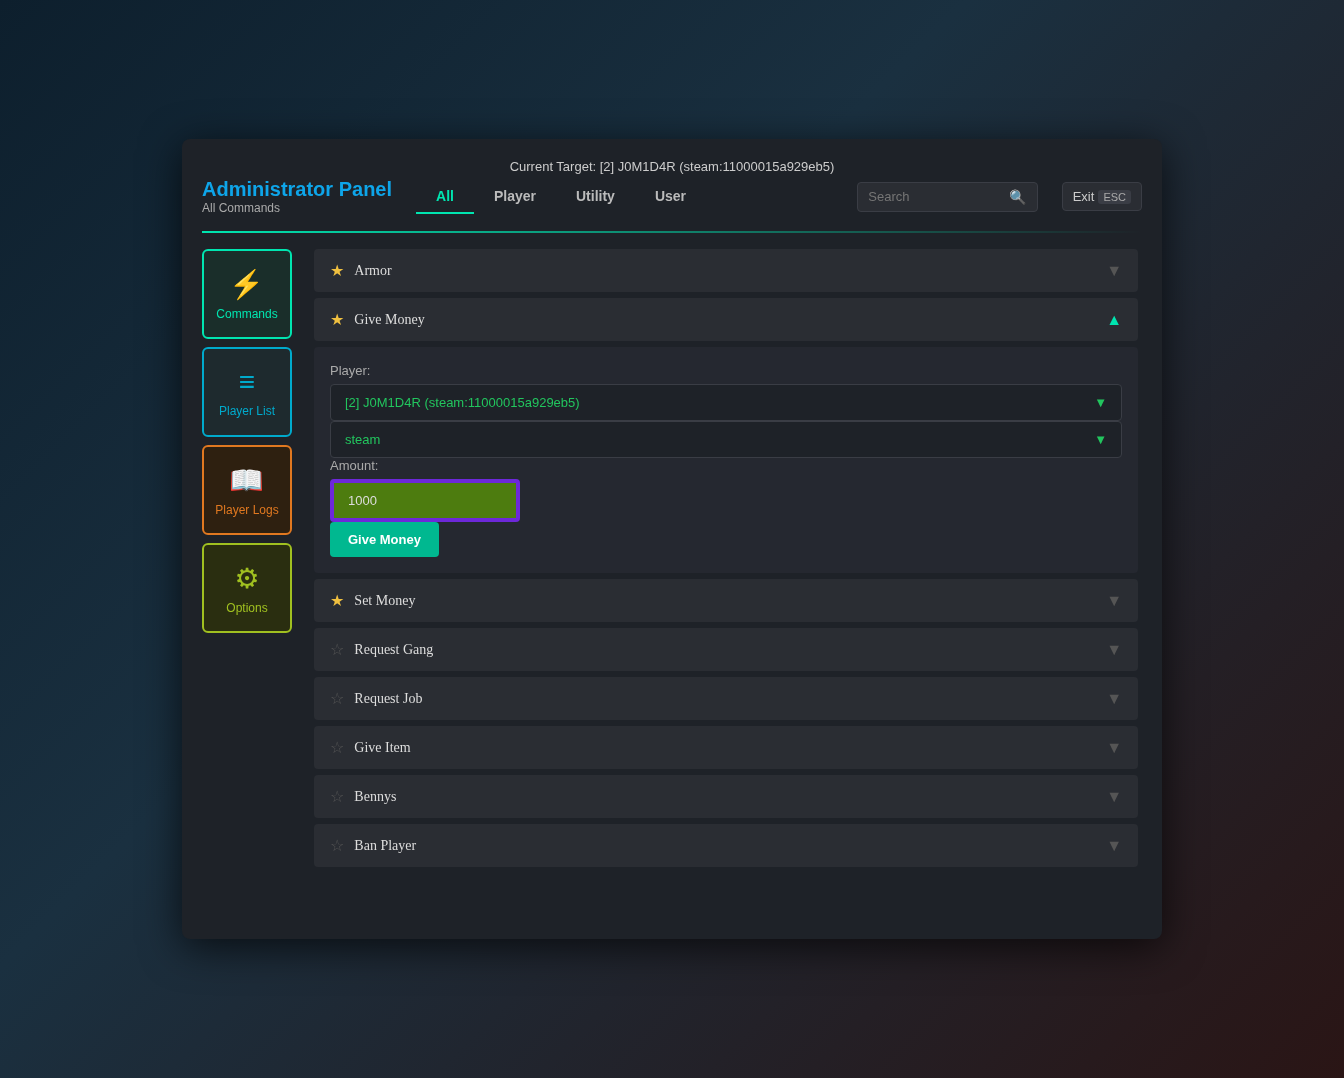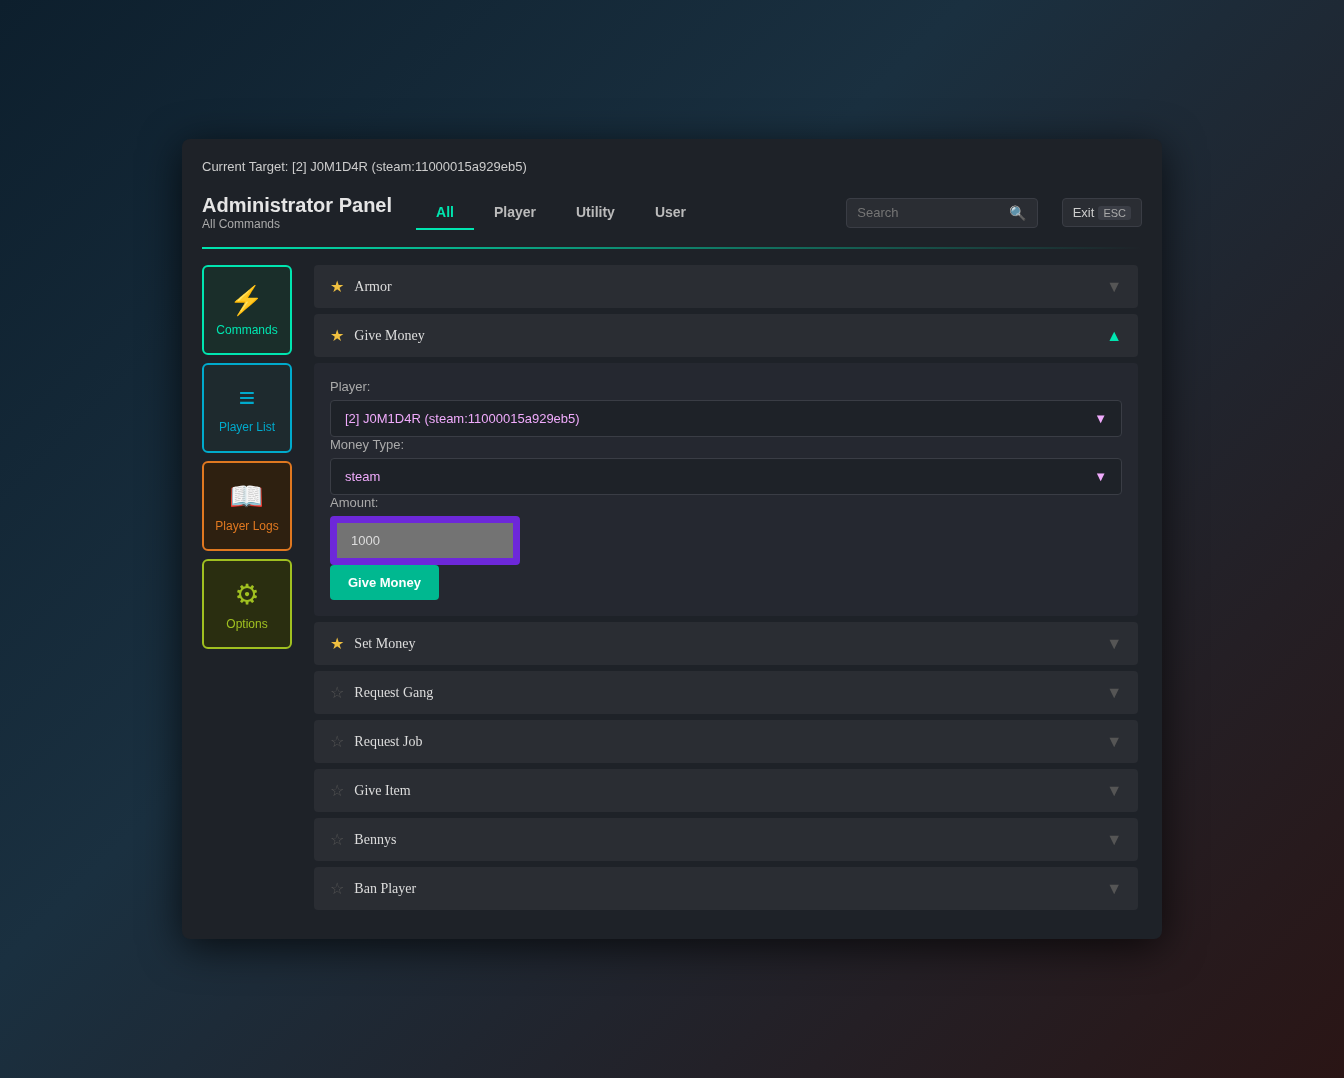--- a/index.html
+++ b/index.html
@@ -24,36 +24,36 @@
       position: relative;
       z-index: 1;
       width: 980px;
       min-height: 800px;
       background: #1e2228;
       border-radius: 8px;
       padding: 20px;
       box-shadow: 0 8px 40px rgba(0,0,0,0.7);
     }
     .current-target {
-      text-align: left;
+      text-align: center;
       color: #ccc;
       font-size: 13px;
-      margin-bottom: 20px;
+      margin-bottom: 4px;
     }
     .panel-header {
       display: flex;
       align-items: center;
       gap: 16px;
       margin-bottom: 16px;
     }
     .panel-title-block {
       margin-right: 8px;
     }
     .panel-title {
-      color: #e5e5e5;
+      color: #0ea5e9;
       font-size: 20px;
       font-weight: 700;
     }
     .panel-subtitle {
       color: #aaa;
       font-size: 12px;
     }
     .tabs {
       display: flex;
       gap: 0;
@@ -74,21 +74,21 @@
       border-bottom: 2px solid #00e5b0;
     }
     .search-box {
       display: flex;
       align-items: center;
       background: #2a2d33;
       border: 1px solid #3a3d45;
       border-radius: 4px;
       padding: 6px 10px;
       margin-left: auto;
-      gap: 22px;
+      gap: 11px;
     }
     .search-box input {
       background: transparent;
       border: none;
       outline: none;
       color: #ccc;
       font-size: 13px;
       width: 130px;
     }
     .search-icon { color: #666; font-size: 14px; }
@@ -214,30 +214,30 @@
       color: #aaa;
       font-size: 13px;
       margin-bottom: 6px;
     }
     .field-select {
       width: 100%;
       background: #1e2228;
       border: 1px solid #3a3d45;
       border-radius: 4px;
       padding: 10px 14px;
-      color: #f0abfc;
+      color: #22c55e;
       font-size: 13px;
       display: flex;
       align-items: center;
       justify-content: space-between;
       cursor: pointer;
     }
     .field-input {
-      background: #737373;
-      border: 7px solid #6d28d9;
+      background: #4d7c0f;
+      border: 4px solid #6d28d9;
       border-radius: 4px;
       padding: 10px 14px;
       color: #ddd;
       font-size: 13px;
       width: 190px;
       outline: none;
     }
     .give-money-btn {
       background: #00b890;
       border: none;
@@ -323,21 +323,20 @@
 
       <div class="expanded-section">
         <div>
           <div class="field-label">Player:</div>
           <div class="field-select">
             <span>[2] J0M1D4R (steam:11000015a929eb5)</span>
             <span>▼</span>
           </div>
         </div>
         <div>
-          <div class="field-label">Money Type:</div>
           <div class="field-select">
             <span>steam</span>
             <span>▼</span>
           </div>
         </div>
         <div>
           <div class="field-label">Amount:</div>
           <input class="field-input" type="text" value="1000" style="">
         </div>
         <button class="give-money-btn">Give Money</button>

